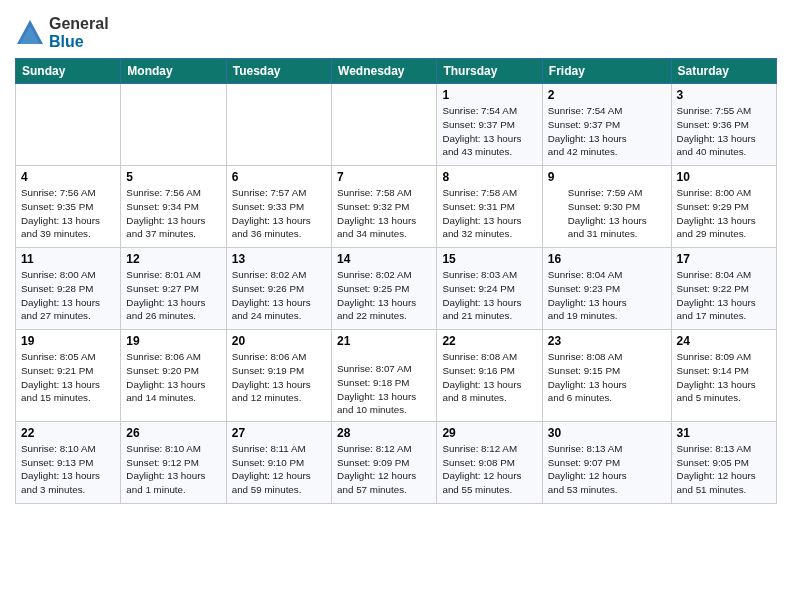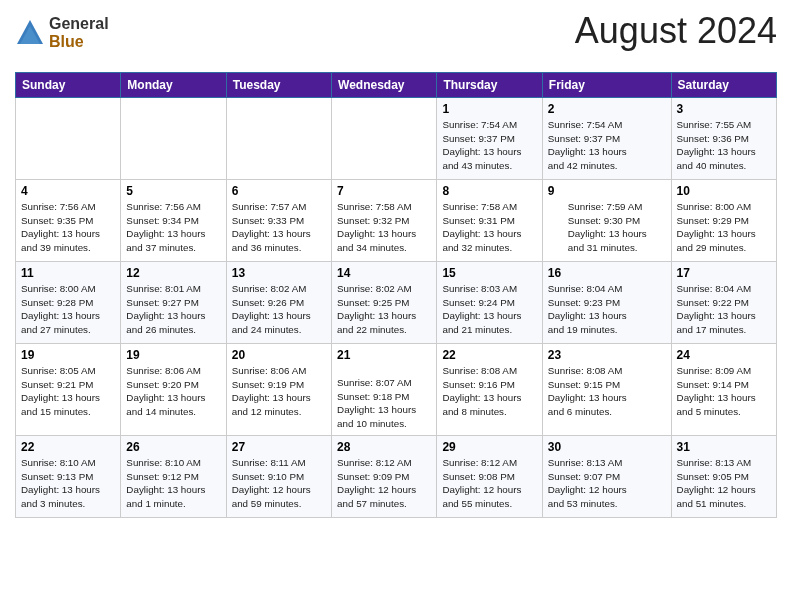--- a/index.html
+++ b/index.html
@@ -11,41 +11,41 @@
       overflow: hidden;
     }
     .container {
       width: 792px;
       padding: 10px 15px;
     }
     .header {
       display: flex;
       justify-content: space-between;
       align-items: flex-start;
-      margin-bottom: 20px;
+      margin-bottom: 8px;
     }
     .logo {
       display: flex;
       align-items: center;
       margin-top: 5px;
     }
     .logo-text {
       display: flex;
       flex-direction: column;
       line-height: 1.1;
     }
     .logo-general {
       font-size: 16px;
       font-weight: bold;
       color: #333;
     }
     .logo-blue {
       font-size: 16px;
       font-weight: bold;
-      color: #a16207;
+      color: #0369a1;
     }
     .logo-icon {
       width: 30px;
       height: 30px;
       margin-right: 4px;
     }
     .title-block {
       text-align: right;
     }
     .cal-title {
@@ -56,21 +56,21 @@
     .cal-subtitle {
       font-size: 16px;
       color: #555;
     }
     table {
       width: 100%;
       border-collapse: collapse;
       font-size: 10.5px;
     }
     thead tr th {
-      background-color: #4c1d95;
+      background-color: #0f766e;
       color: #fff;
       text-align: left;
       padding: 5px 6px;
       font-size: 12px;
       font-weight: bold;
       border: 1px solid #2e6da4;
     }
     tbody tr td {
       border: 1px solid #ccc;
       vertical-align: top;
@@ -106,21 +106,20 @@
       <svg class="logo-icon" viewBox="0 0 30 30" xmlns="http://www.w3.org/2000/svg">
         <polygon points="15,2 28,26 2,26" fill="#3a7ebf"></polygon>
         <polygon points="15,8 25,26 5,26" fill="#5a9fd4" opacity="0.5"></polygon>
       </svg>
       <div class="logo-text">
         <span class="logo-general">General</span>
         <span class="logo-blue">Blue</span>
       </div>
     </div>
     <div class="title-block">
-      <div class="cal-title">August 2024</div>
     </div>
   </div>
 
   <table>
     <thead>
       <tr>
         <th>Sunday</th>
         <th>Monday</th>
         <th>Tuesday</th>
         <th>Wednesday</th>

